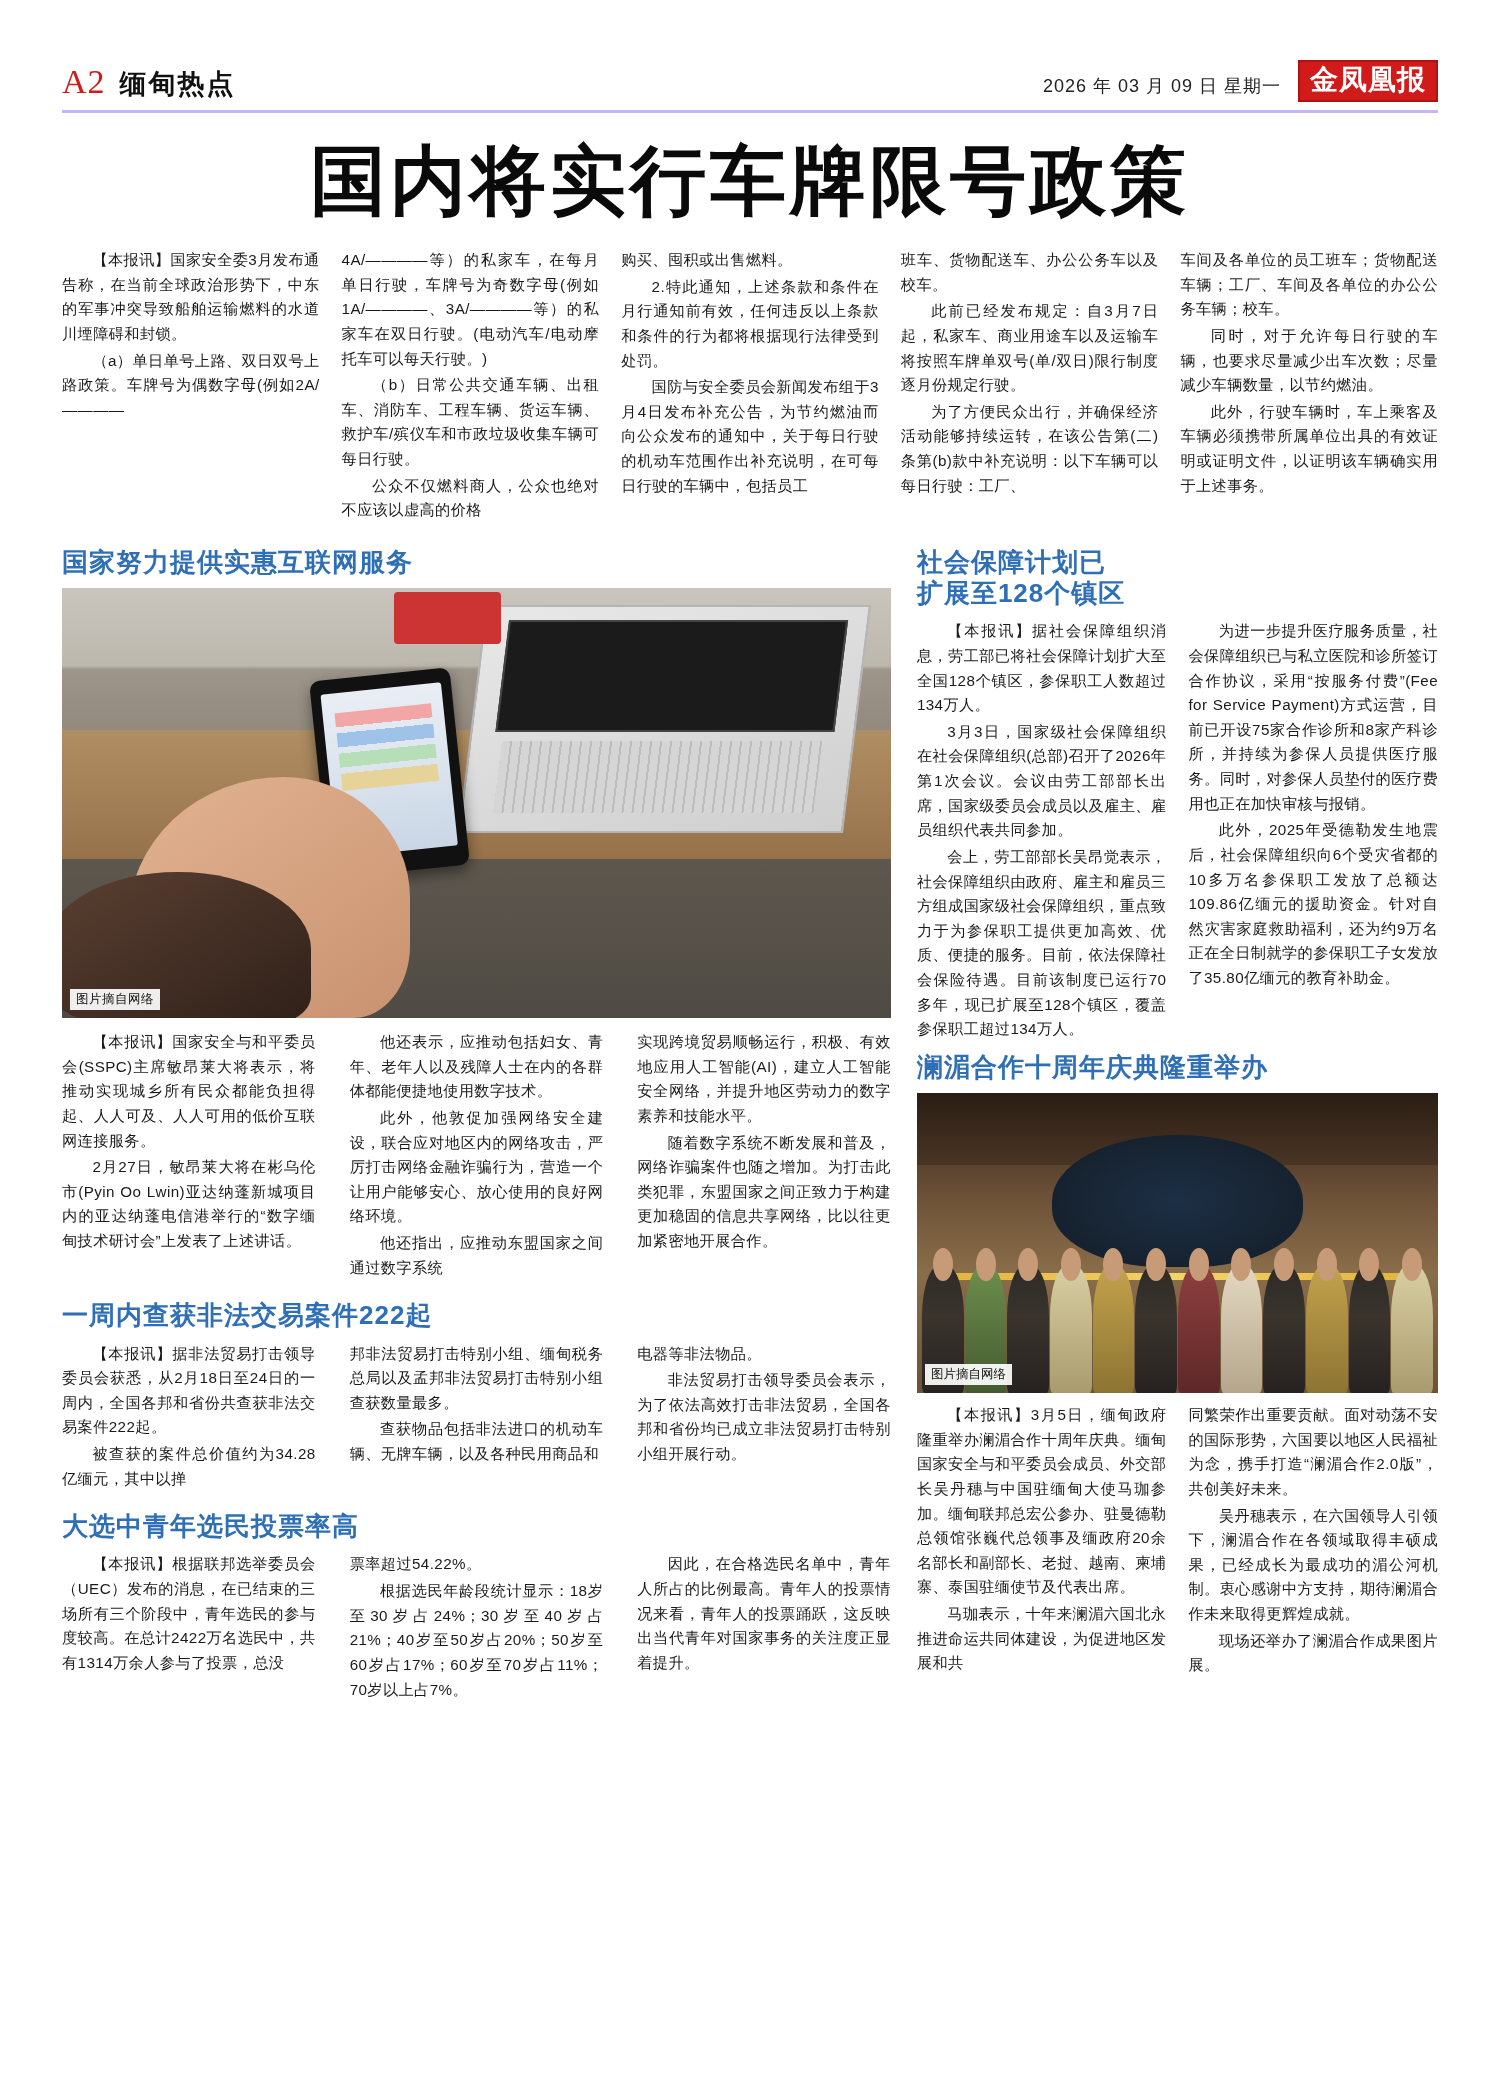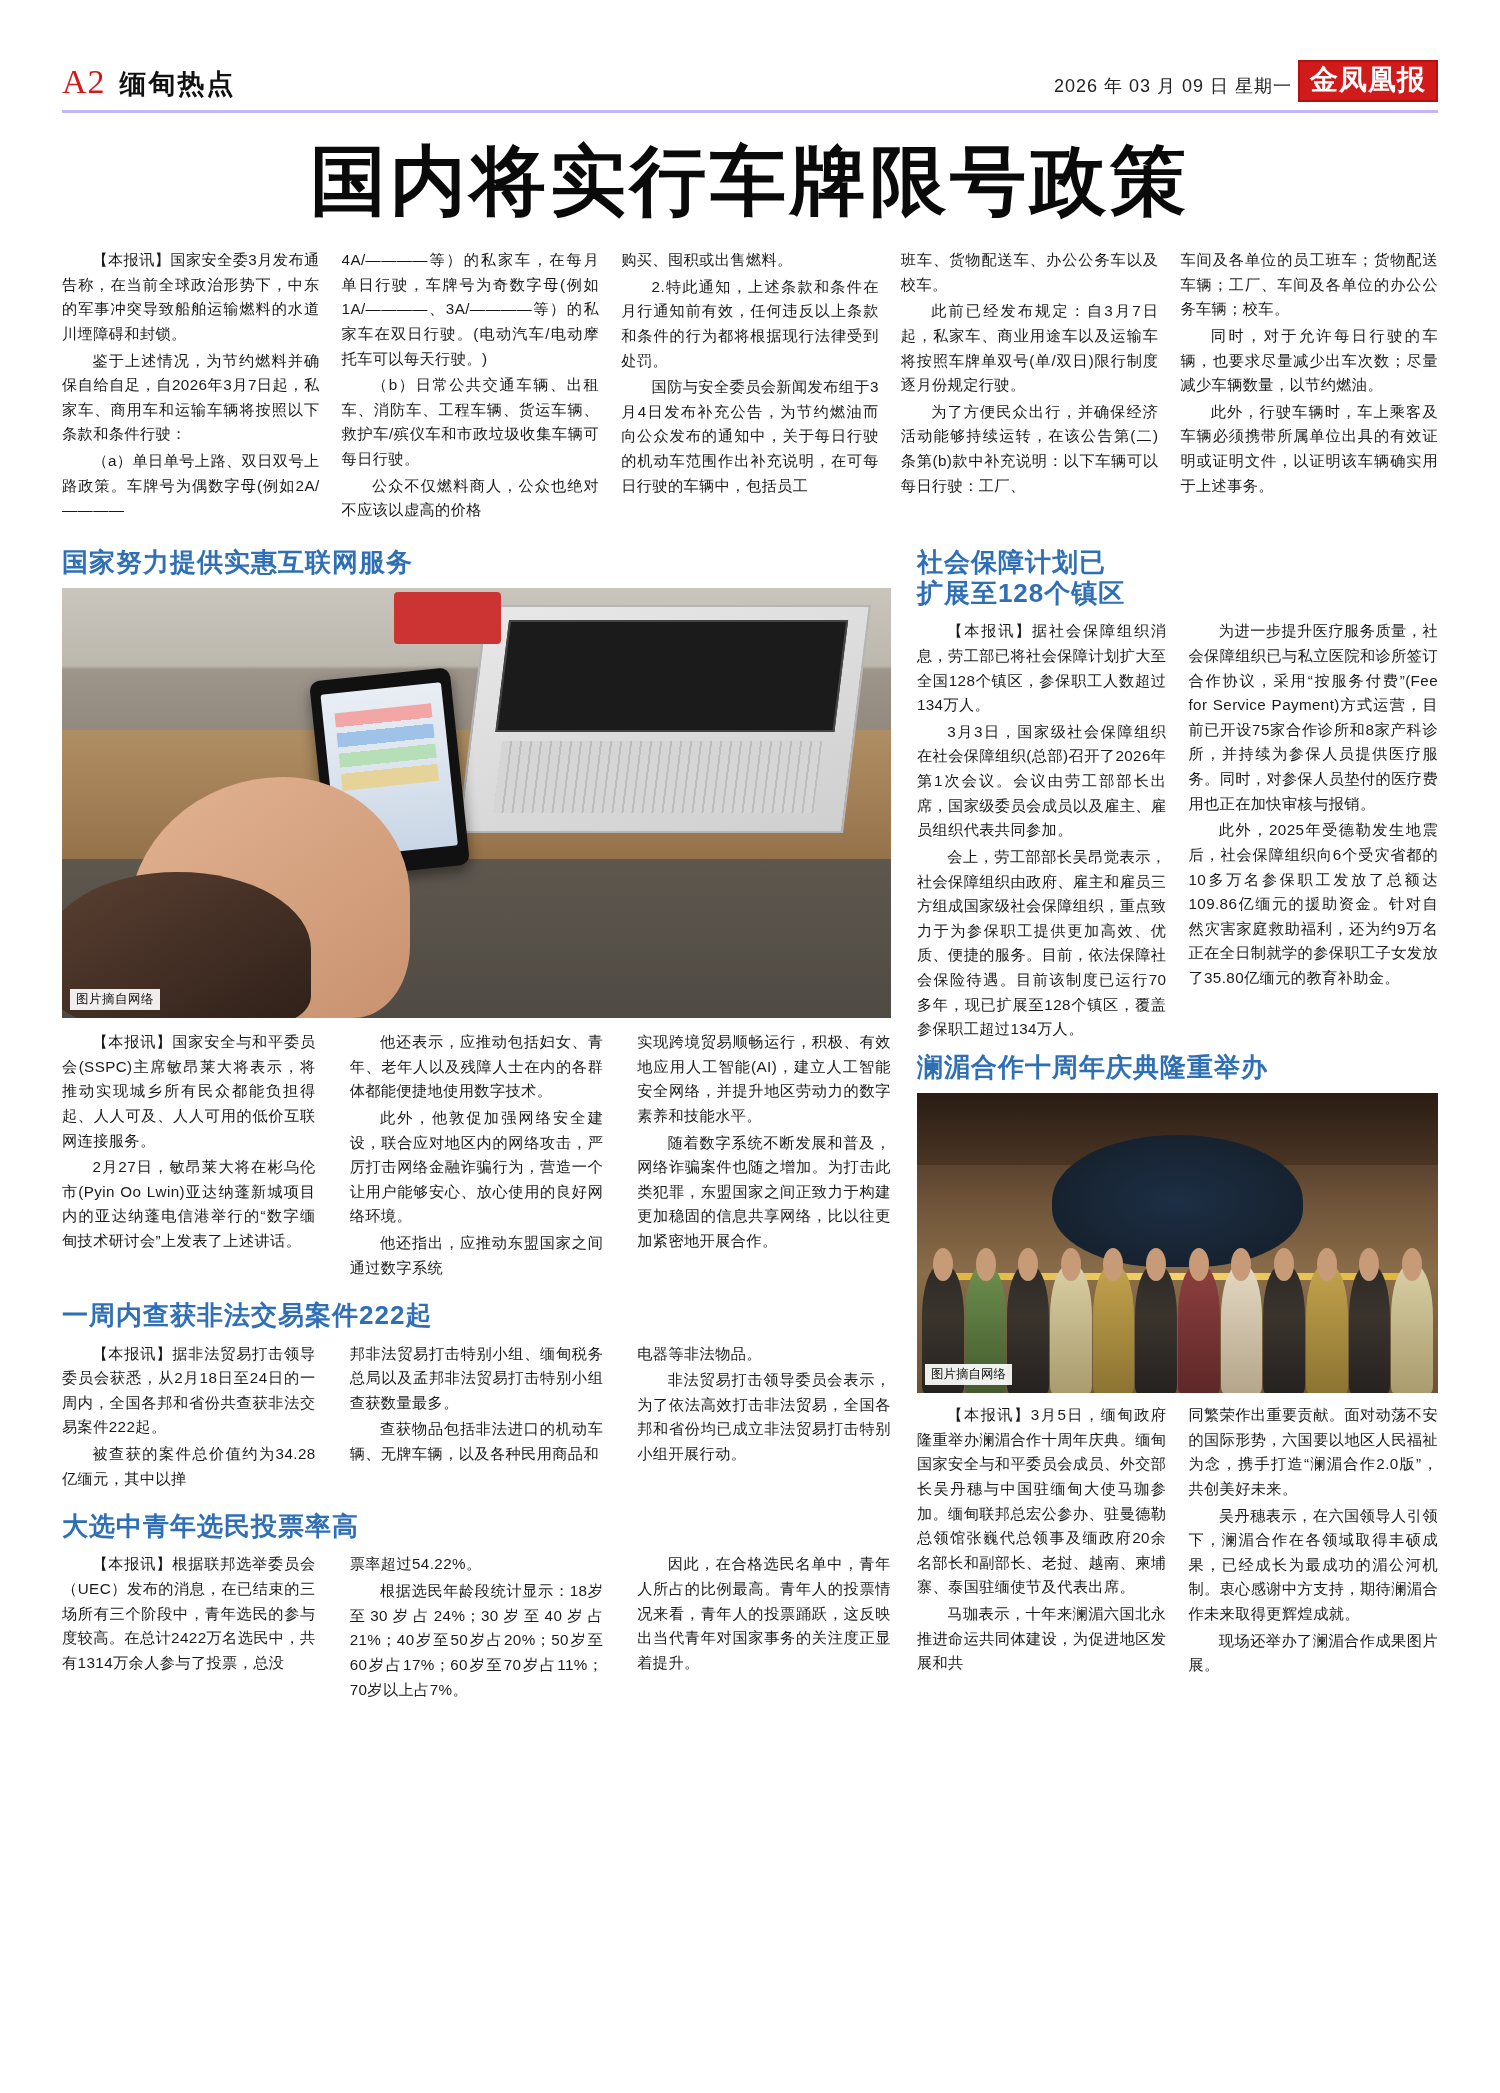--- a/index.html
+++ b/index.html
@@ -42,21 +42,21 @@
   }
   .section-name {
     font-size: 27px;
     font-weight: bold;
     color: #111;
     letter-spacing: 2px;
   }
   .masthead-right {
     display: flex;
     align-items: flex-end;
-    gap: 6px;
+    gap: 17px;
   }
   .issue-date {
     font-size: 18px;
     color: #222;
     letter-spacing: 1px;
     padding-bottom: 4px;
   }
   .logo-box {
     background: #d11a1a;
     color: #ffffff;
@@ -317,21 +317,20 @@
       <span class="issue-date">2026 年 03 月 09 日   星期一</span>
       <span class="logo-box">金凤凰报</span>
     </div>
   </div>
 
   <div class="headline">国内将实行车牌限号政策</div>
 
   <div class="top-block">
     <div class="col-text">
       <p>【本报讯】国家安全委3月发布通告称，在当前全球政治形势下，中东的军事冲突导致船舶运输燃料的水道川堙障碍和封锁。</p>
-      <p>鉴于上述情况，为节约燃料并确保自给自足，自2026年3月7日起，私家车、商用车和运输车辆将按照以下条款和条件行驶：</p>
       <p>（a）单日单号上路、双日双号上路政策。车牌号为偶数字母(例如2A/————</p>
     </div>
     <div class="col-text">
       <p class="noindent">4A/————等）的私家车，在每月单日行驶，车牌号为奇数字母(例如1A/————、3A/————等）的私家车在双日行驶。(电动汽车/电动摩托车可以每天行驶。)</p>
       <p>（b）日常公共交通车辆、出租车、消防车、工程车辆、货运车辆、救护车/殡仪车和市政垃圾收集车辆可每日行驶。</p>
       <p>公众不仅燃料商人，公众也绝对不应该以虚高的价格</p>
     </div>
     <div class="col-text">
       <p class="noindent">购买、囤积或出售燃料。</p>
       <p>2.特此通知，上述条款和条件在月行通知前有效，任何违反以上条款和条件的行为都将根据现行法律受到处罚。</p>

